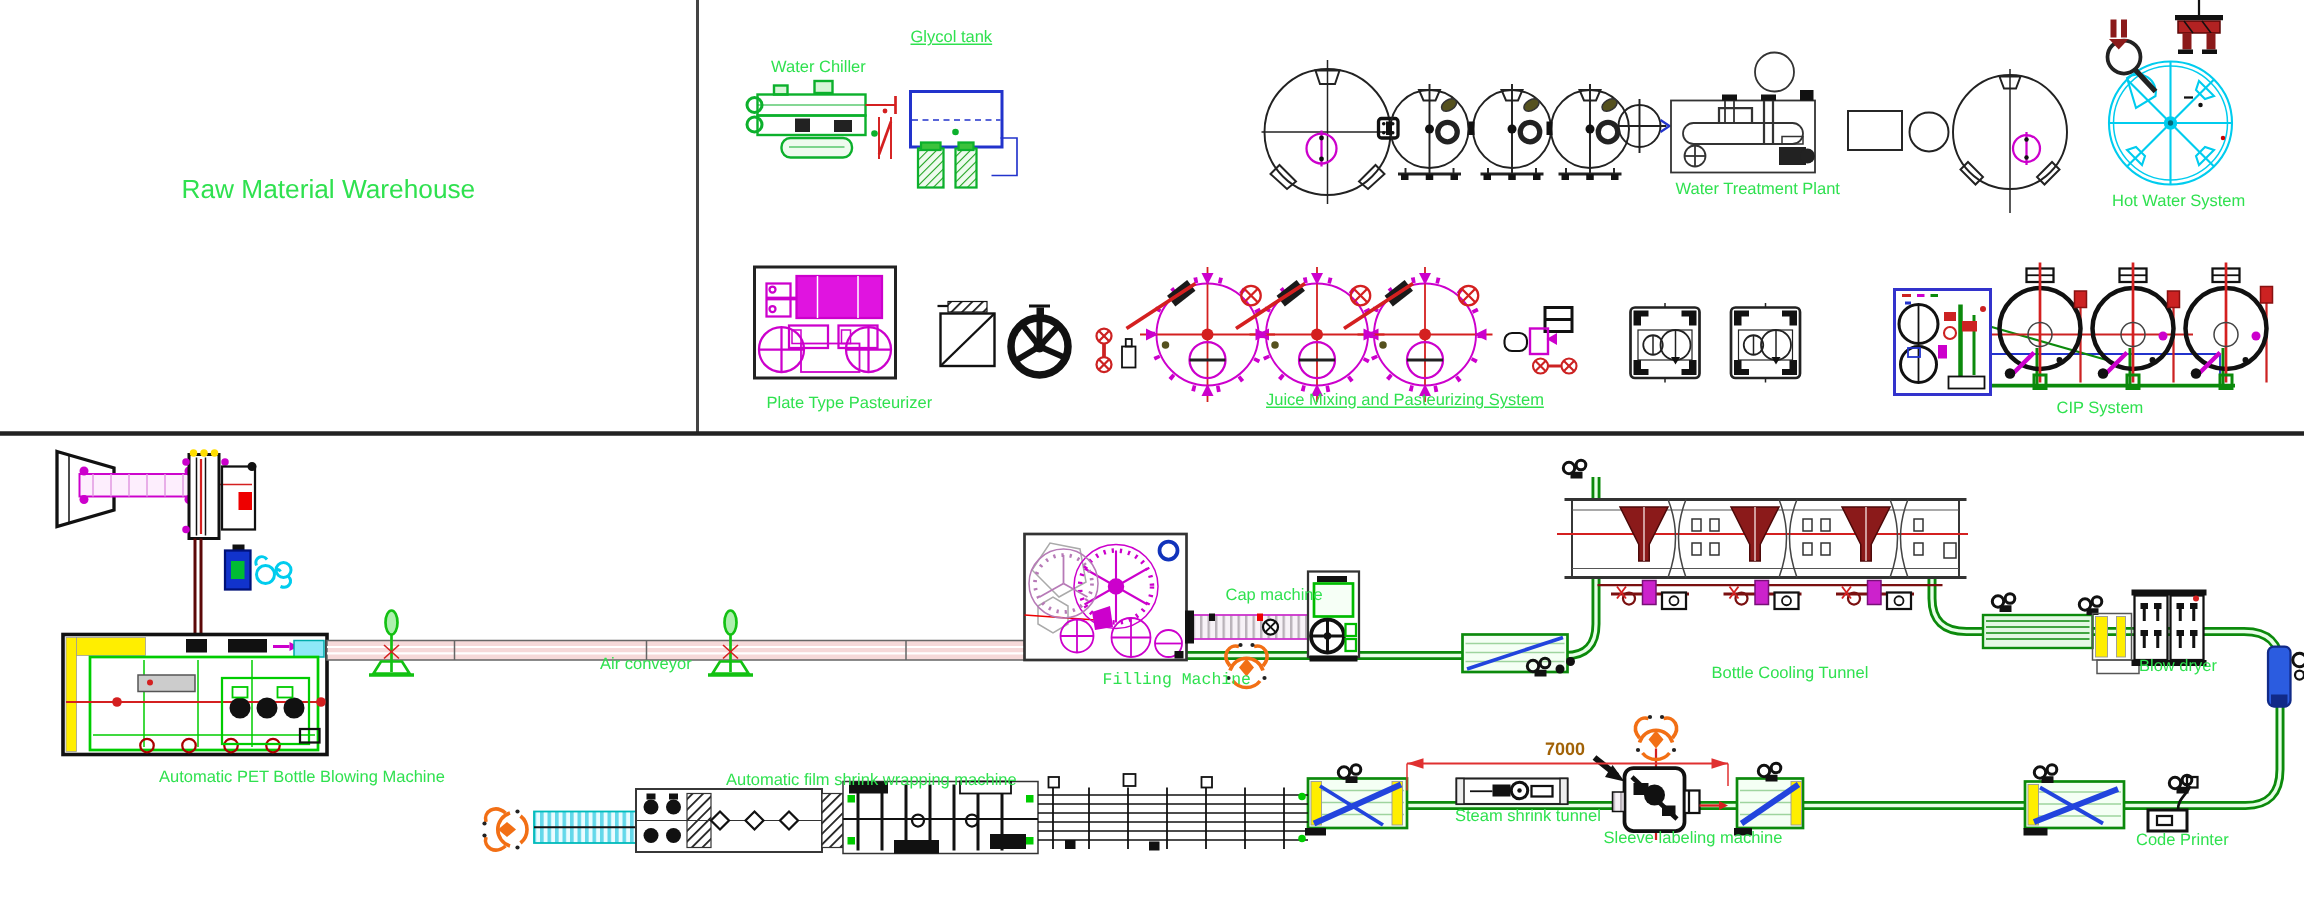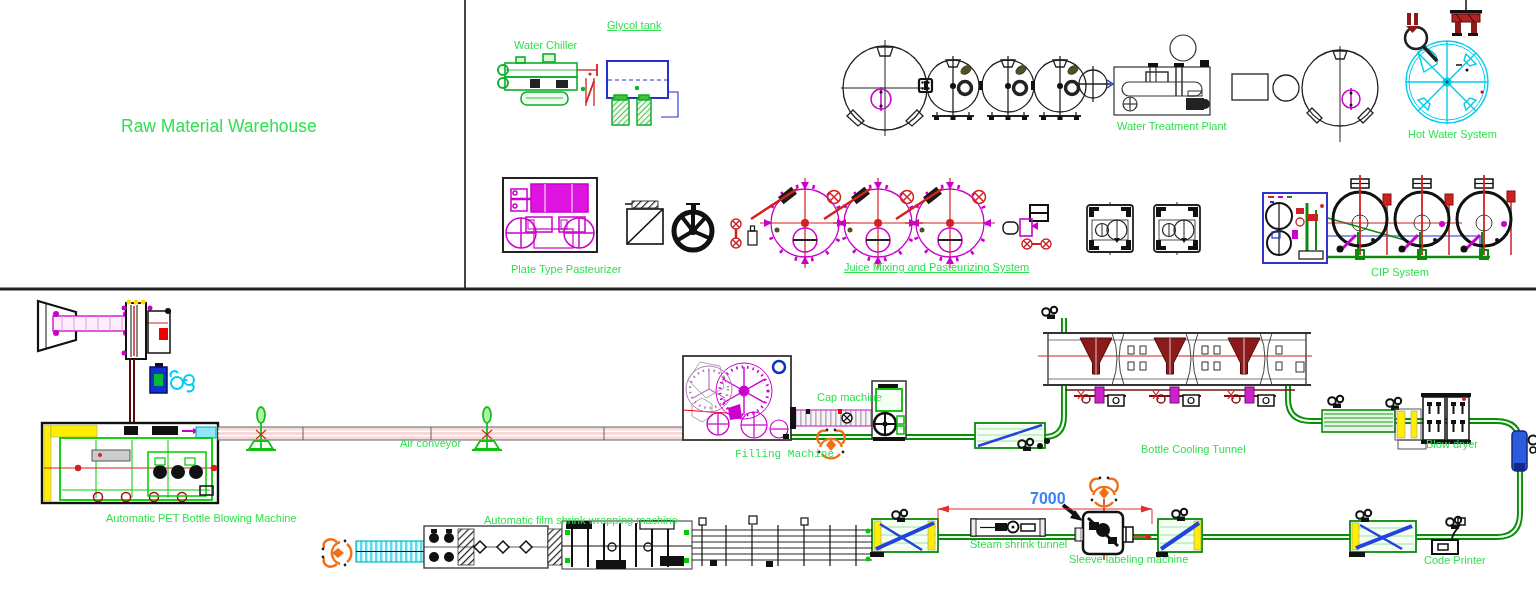--- a/index.html
+++ b/index.html
@@ -1,21 +1,21 @@
 <!DOCTYPE html>
 <html><head>
 <meta charset="utf-8">
 <style>
   html,body{margin:0;padding:0;background:#fff;}
   #canvas{position:relative;width:1536px;height:612px;background:#fff;overflow:hidden;
           font-family:"Liberation Sans", sans-serif;}
   #cad{position:absolute;left:0;top:0;}
   .lbl{position:absolute;color:#2fe14f;font-size:11px;line-height:12px;white-space:nowrap;}
   .lbl-lg{font-size:17.5px;line-height:20px;}
-  .lbl-dim{color:#3b82f6;font-size:16px;font-weight:bold;}
+  .lbl-dim{color:#a16207;font-size:12px;font-weight:bold;}
   .pipeA{stroke:#0c8a0c;stroke-width:6;fill:none;}
   .pipeB{stroke:#e8ffe8;stroke-width:2.2;fill:none;}
   .tr{fill:#f4fff4;stroke:#0c8a0c;stroke-width:1.8;}
   .trl{stroke:#9ed49e;stroke-width:0.9;}
   .bd{stroke:#2244dd;}
 </style>
 </head>
 <body>
 
 <div id="canvas">

